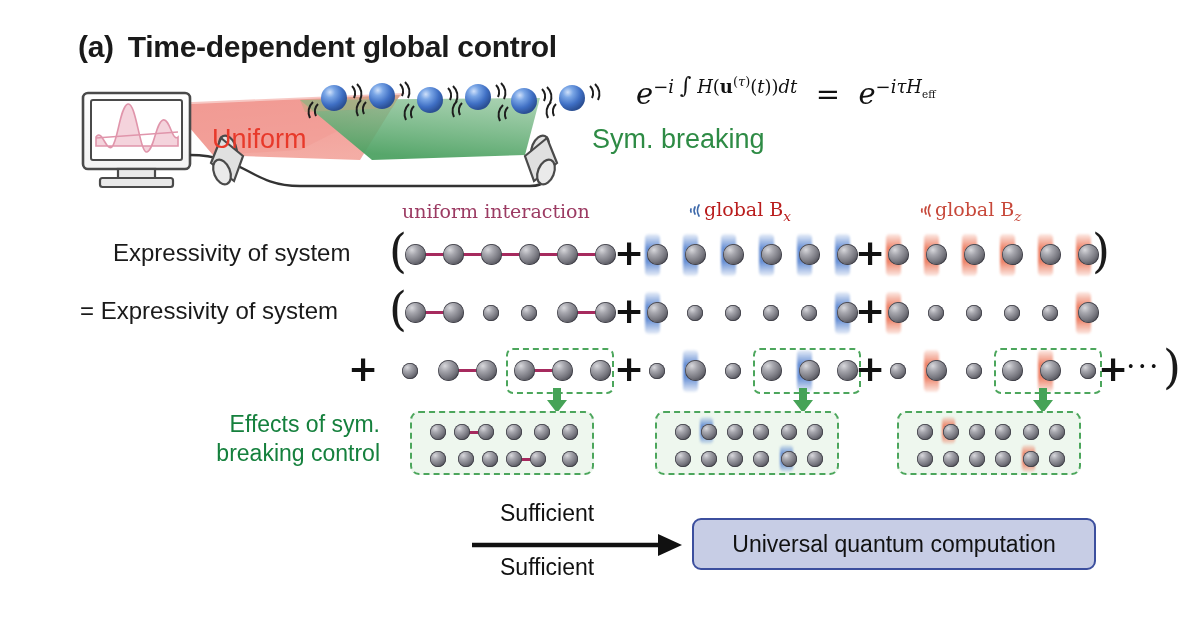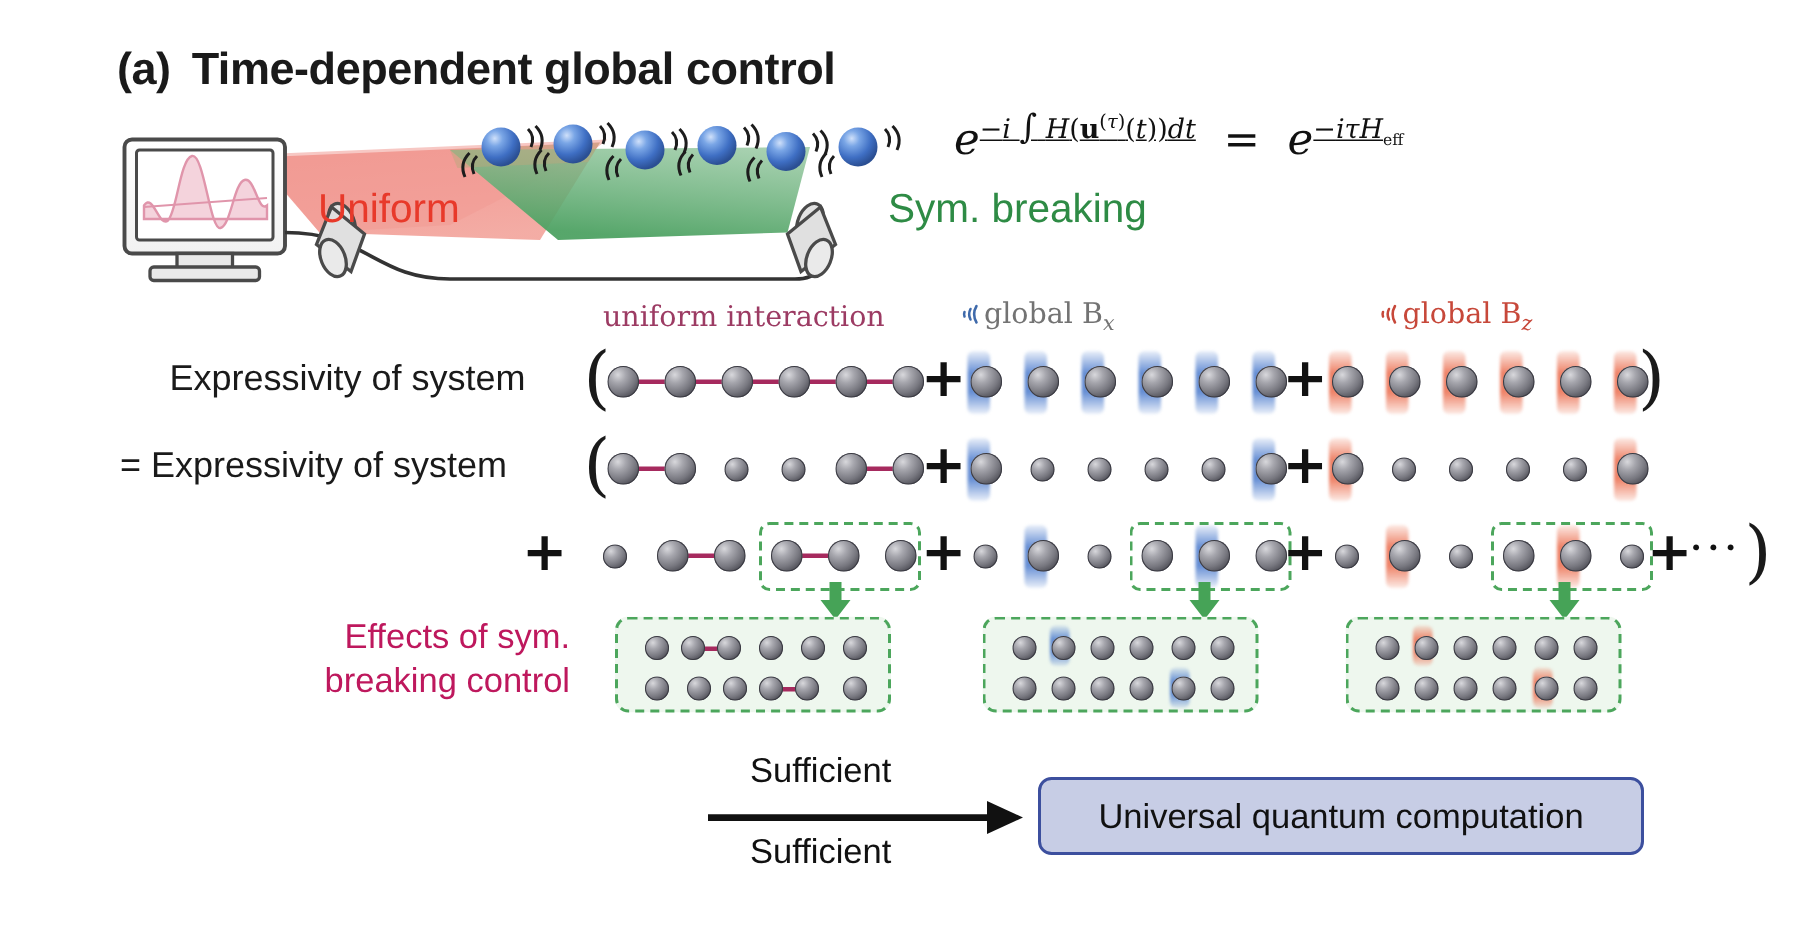--- a/index.html
+++ b/index.html
@@ -35,21 +35,21 @@
   .equation {
     position: absolute;
     left: 636px; top: 72px;
     font-family: "DejaVu Serif", serif;
     font-size: 29px;
     color: #111;
     white-space: nowrap;
   }
   .eq-it { font-style: italic; }
   .eq-up { font-style: normal; }
-  .sup { font-size: 0.62em; vertical-align: super; text-decoration: underline; }
+  .sup { font-size: 0.62em; vertical-align: super; }
   .sup2 { font-size: 0.72em; vertical-align: super; }
   .sub { font-size: 0.58em; vertical-align: sub; }
   .bold-u { font-weight: bold; font-style: normal; }
   .intg { font-size: 1.25em; font-style: italic; }
 
   
   .cone-label {
     position: absolute;
     font-size: 27px;
     white-space: nowrap;
@@ -58,21 +58,21 @@
   .cone-label.symbreak { left: 592px; top: 124px; color: #2e8b45; }
 
   
   .term-header {
     position: absolute;
     font-family: "DejaVu Serif", serif;
     font-size: 19px;
     white-space: nowrap;
   }
   .term-header.ui { left: 402px; top: 200px; color: #9c3b63; }
-  .term-header.bx { left: 637px; top: 198px; color: #737373; }
+  .term-header.bx { left: 685px; top: 198px; color: #b91c1c; }
   .term-header.bz { left: 916px; top: 198px; color: #c7483a; }
   .wave-ico { display: inline-block; vertical-align: -2px; margin-right: 2px; }
 
   
   .row { position: absolute; left: 0; width: 1200px; height: 60px; }
   .row-label {
     position: absolute;
     font-size: 24px;
     color: #1a1a1a;
     white-space: nowrap;
@@ -135,21 +135,21 @@
     position: absolute;
     border: 2.5px dashed #4ca65c;
     border-radius: 7px;
   }
 
   
   .effects-label {
     position: absolute;
     left: 200px; top: 410px;
     font-size: 23px;
-    color: #be185d;
+    color: #15803d;
     line-height: 1.28;
     text-align: right;
     width: 180px;
   }
   .grid-box {
     position: absolute;
     border: 2.5px dashed #4ca65c;
     border-radius: 9px;
     background: #eef7ee;
   }

